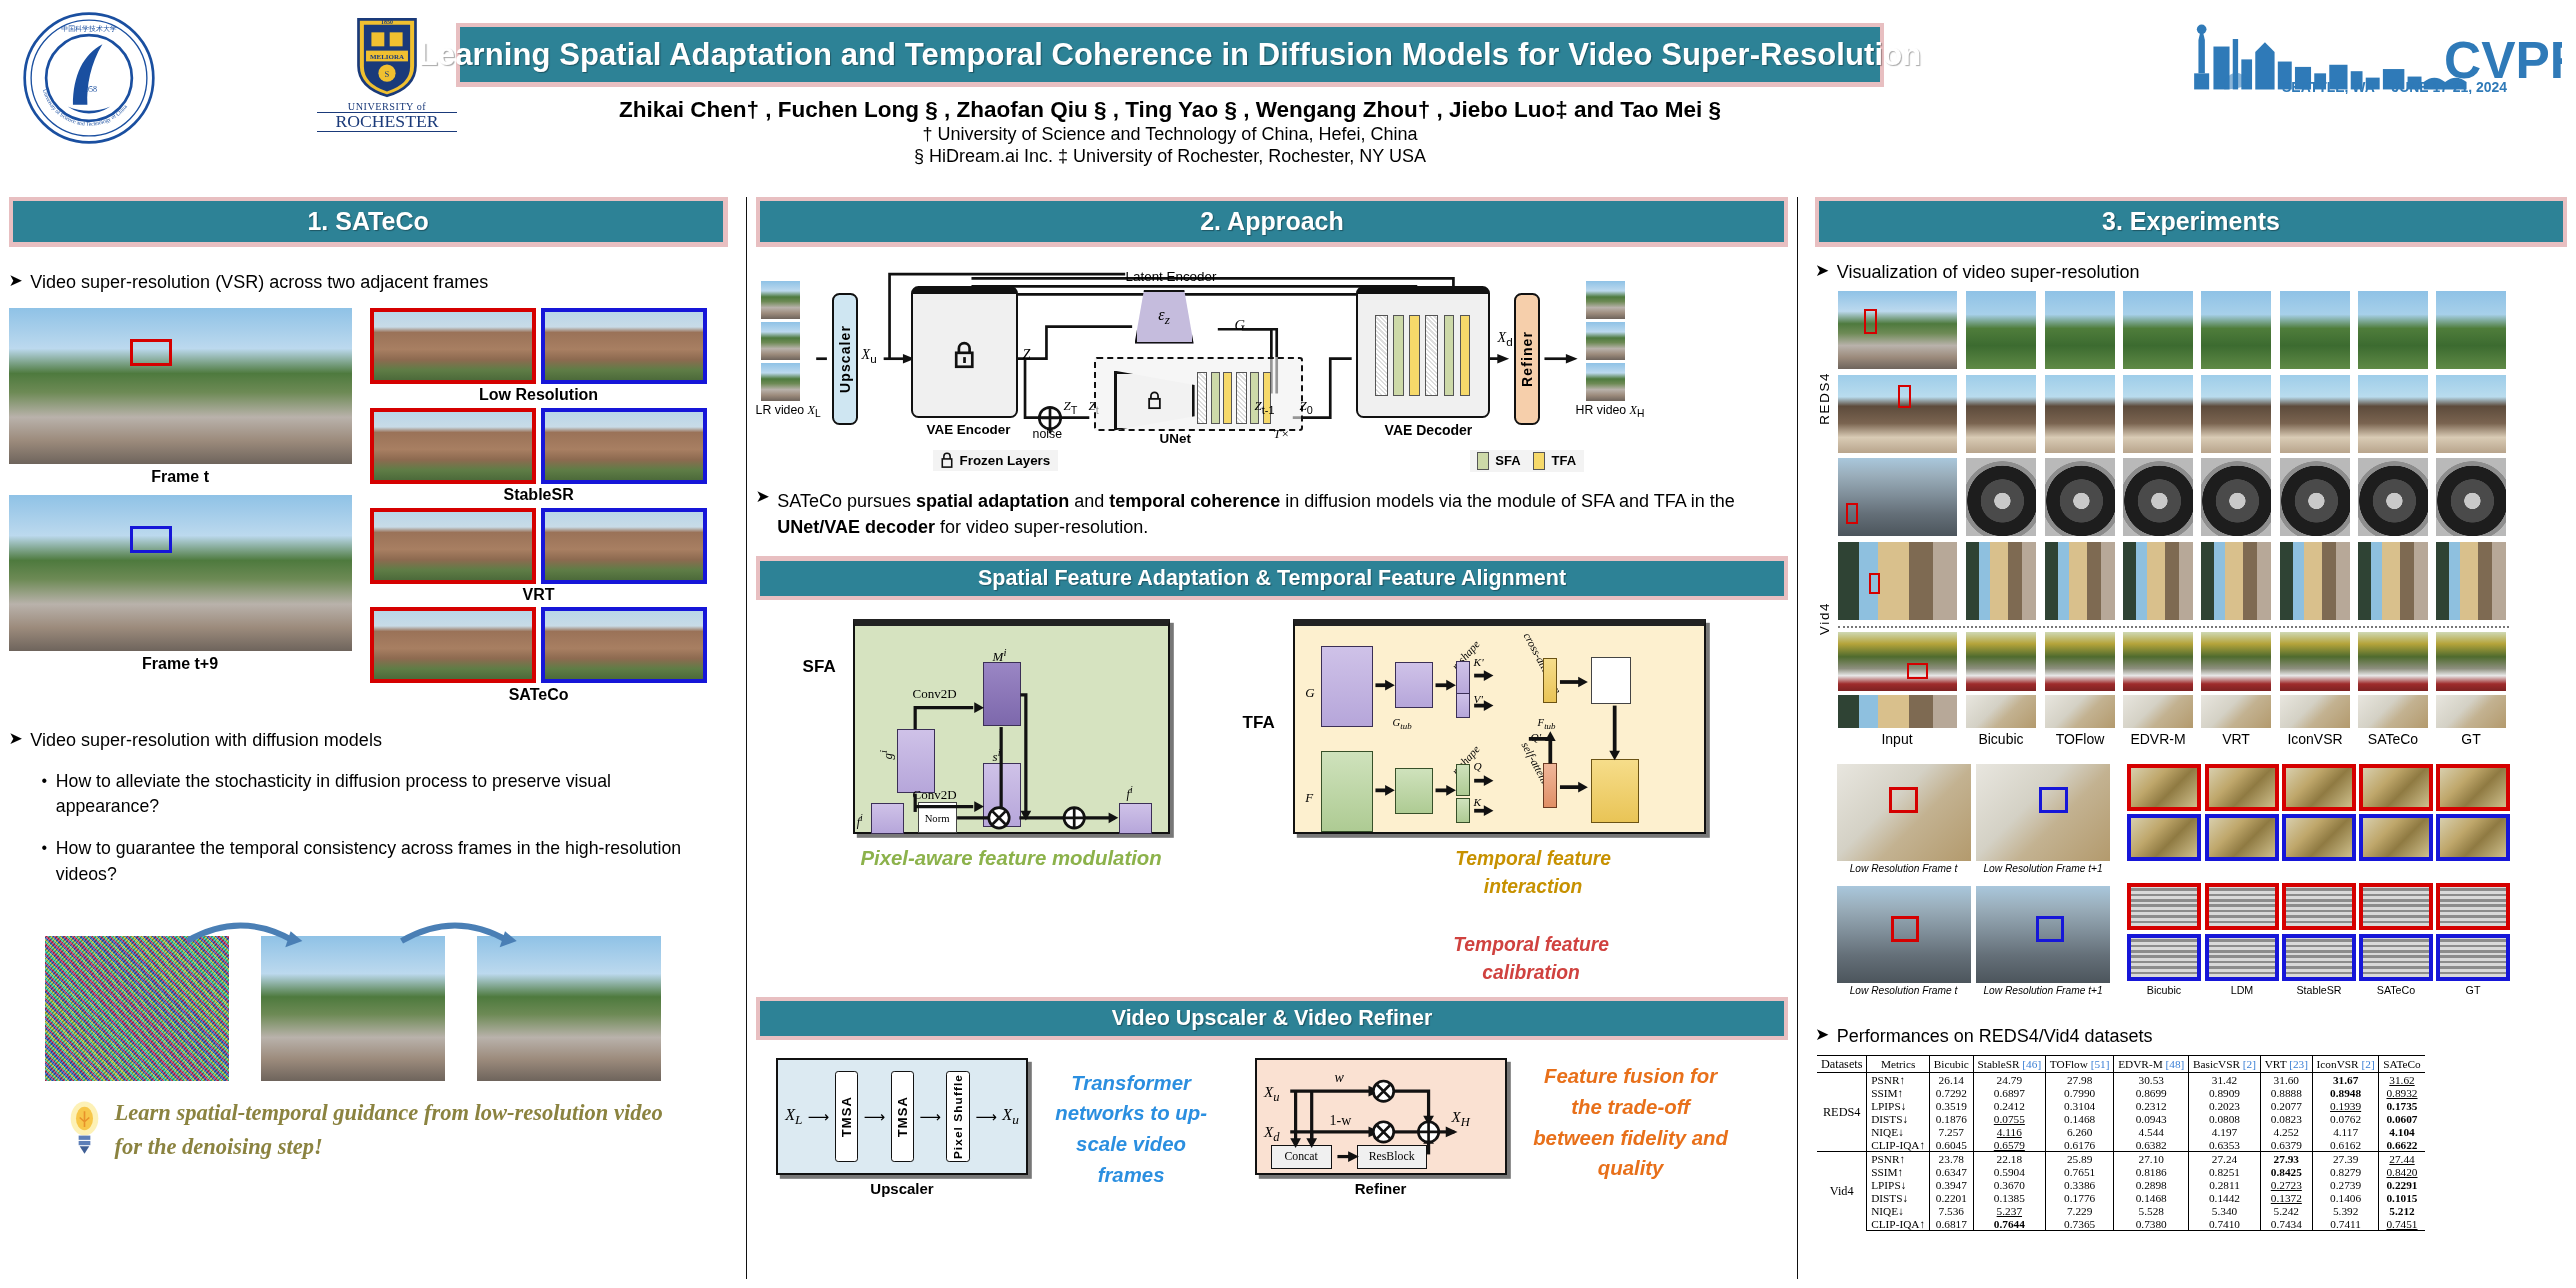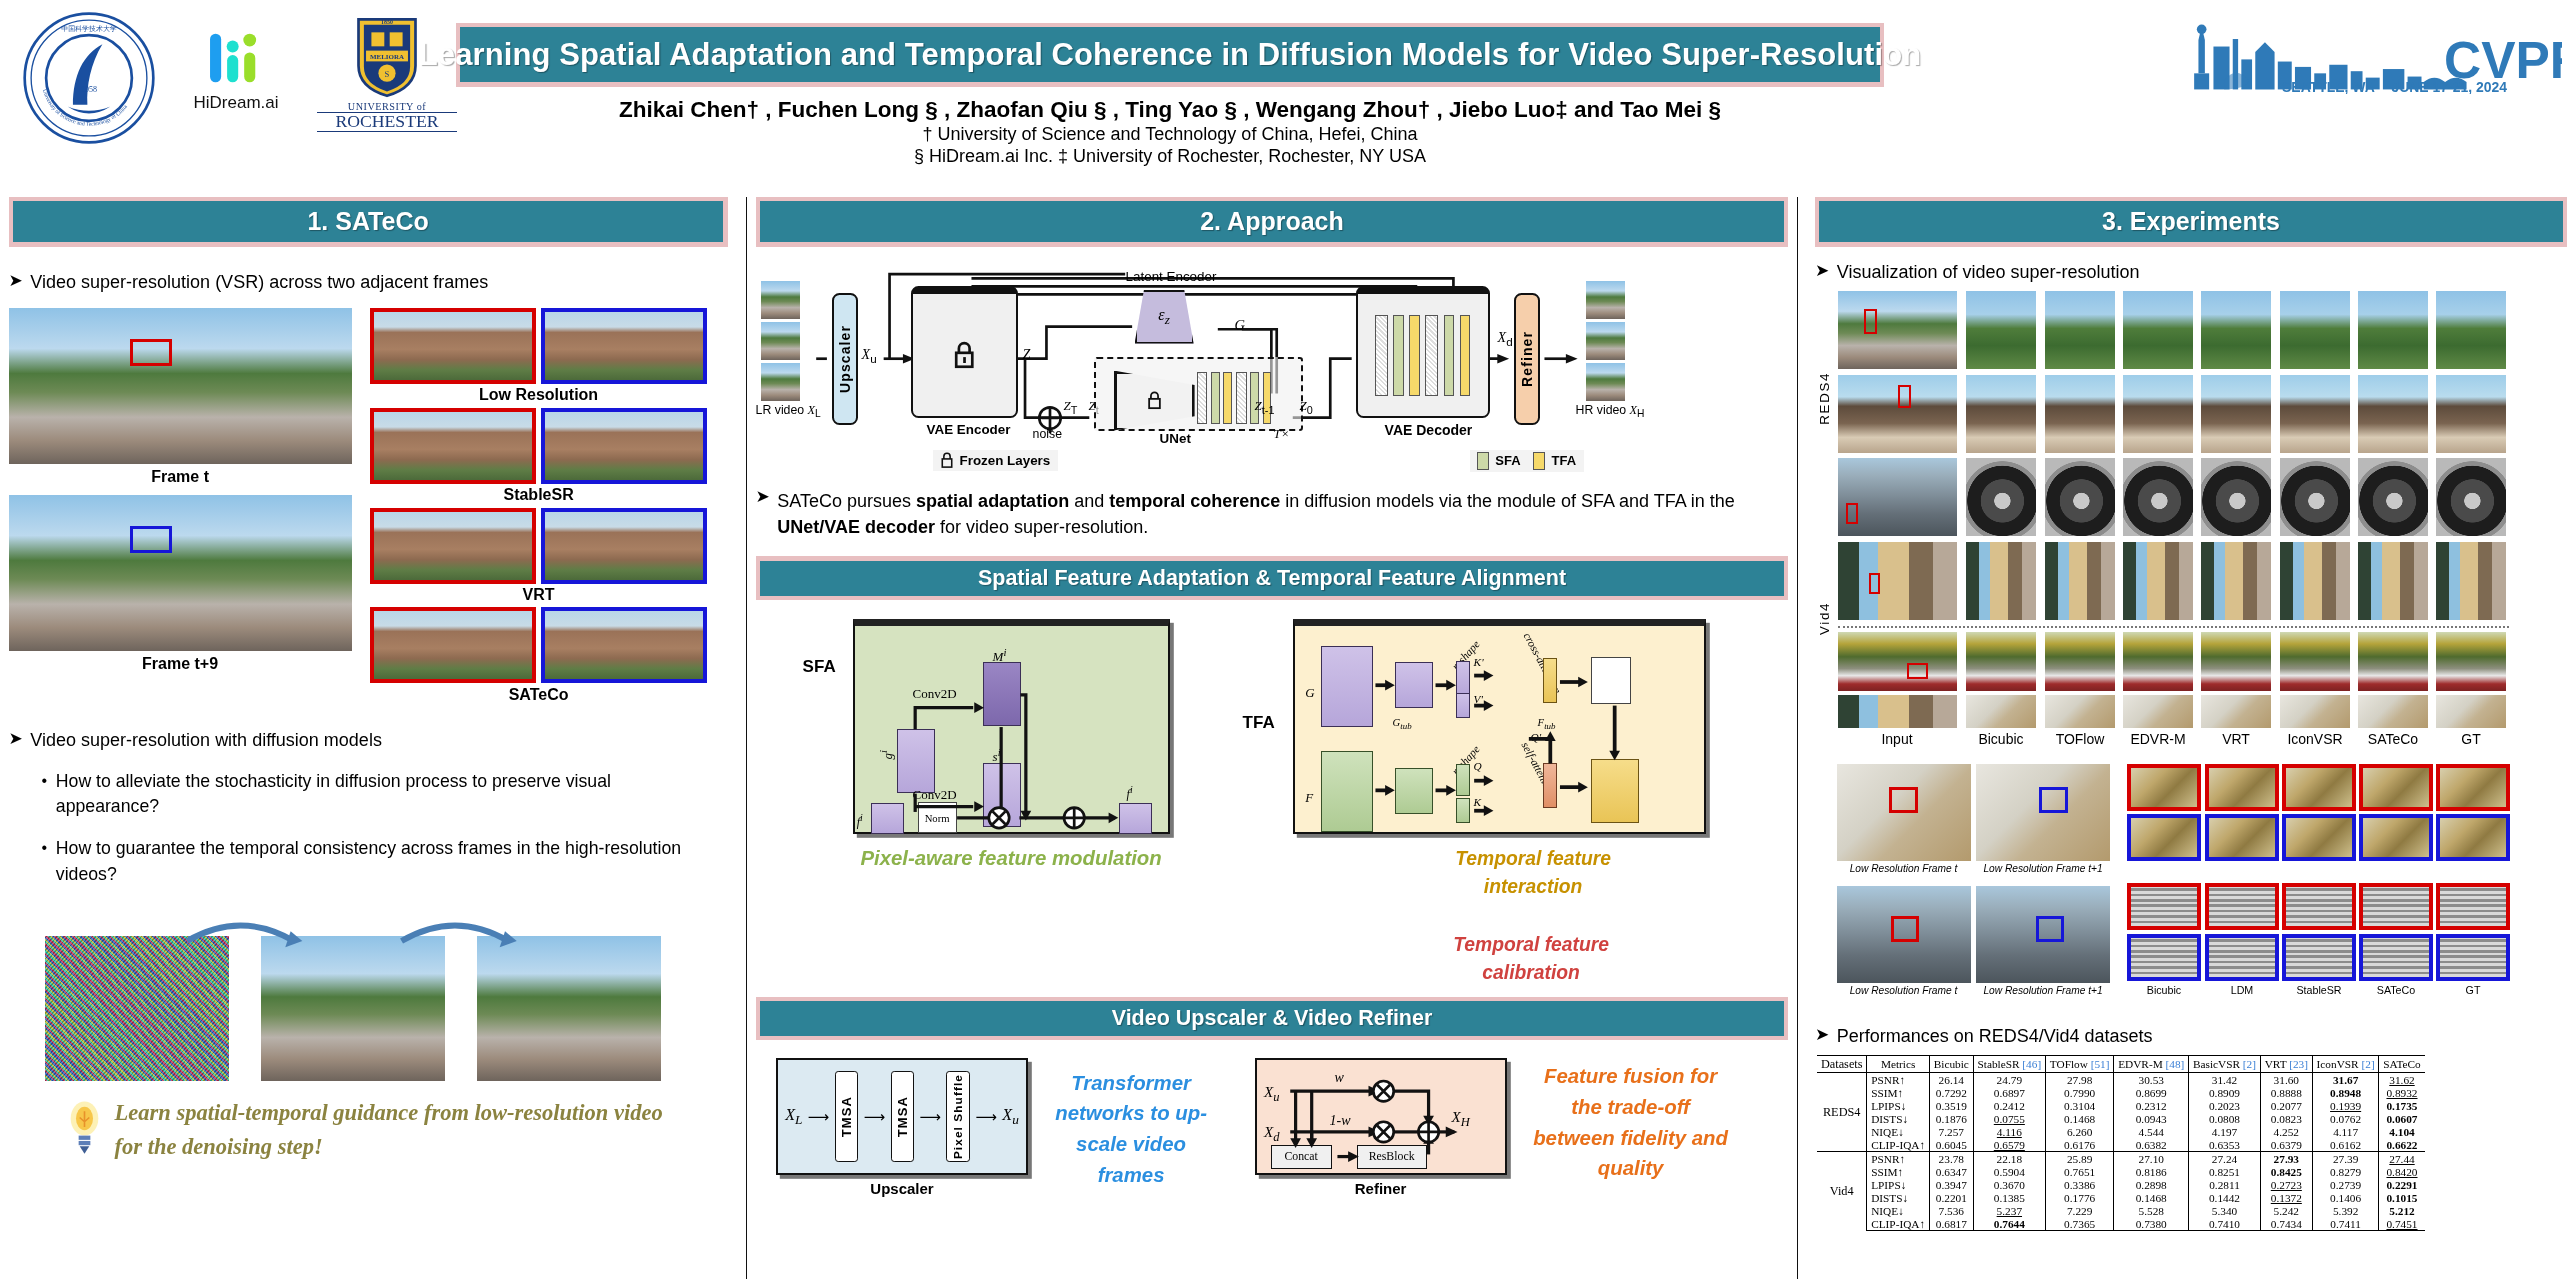--- a/index.html
+++ b/index.html
@@ -136,30 +136,20 @@
         <path d="M85 178 q40 16 80 0 q-40 26 -80 0 Z" fill="#1a4fa0"></path>
         <text x="125" y="152" font-size="15" fill="#1a4fa0" text-anchor="middle" font-family="Liberation Serif, serif">1958</text>
         <text x="125" y="38" font-size="13" fill="#1a4fa0" text-anchor="middle" font-family="Liberation Serif, serif">中国科学技术大学</text>
         <path id="ringp" d="M36 125 a89 89 0 0 0 178 0" fill="none"></path>
         <text font-size="10.5" fill="#1a4fa0" font-family="Liberation Serif, serif">
           <textPath href="#ringp" startOffset="8%">University of Science and Technology of China</textPath>
         </text>
       </svg>
     </div>
 
-    <div class="logo-hidream">
-      <svg viewBox="0 0 200 150" width="107" height="64">
-        <rect x="38" y="18" width="26" height="114" rx="13" fill="#1e9ef0"></rect>
-        <rect x="78" y="68" width="26" height="64" rx="13" fill="#1ee0cf"></rect>
-        <circle cx="91" cy="48" r="14" fill="#1ee0cf"></circle>
-        <rect x="118" y="62" width="26" height="70" rx="13" fill="#9ade2a"></rect>
-        <circle cx="131" cy="33" r="15" fill="#9ade2a"></circle>
-      </svg>
-      <div style="font-size:17px;color:#111;font-weight:500;margin-top:1.1px;">HiDream.ai</div>
-    </div>
 
     <div class="logo-rochester">
       <svg viewBox="0 0 130 160" width="70" height="86">
         <path d="M12 12 h106 v86 q0 40 -53 56 q-53 -16 -53 -56 Z" fill="#f0c030" stroke="#1a3a7a" stroke-width="5"></path>
         <path d="M22 22 h86 v78 q0 32 -43 46 q-43 -14 -43 -46 Z" fill="#1a3a7a"></path>
         <text x="65" y="20" font-size="11" fill="#1a3a7a" text-anchor="middle" font-family="Liberation Serif, serif" font-weight="bold">1850</text>
         <rect x="36" y="36" width="24" height="26" fill="#f0c030"></rect>
         <rect x="70" y="36" width="24" height="26" fill="#f0c030"></rect>
         <rect x="26" y="70" width="78" height="20" fill="#f0c030"></rect>
         <text x="65" y="85" font-size="13" fill="#1a3a7a" text-anchor="middle" font-family="Liberation Serif, serif" font-weight="bold">MELIORA</text>
@@ -608,21 +598,21 @@
         <span style="font-size:16px;font-style:italic;font-family:'Liberation Serif',serif;">
           <span>X</span><sub>u</sub></span>
       </div>
       <div style="position:absolute;left:20.4px;top:122px;width:252px;text-align:center;font-size:15px;font-weight:bold;">Upscaler</div>
       <div class="cap-blue" style="position:absolute;left:295px;top:9.7px;width:161px;">Transformer networks to up-scale video frames</div>
 
       <div style="position:absolute;left:499px;top:0;width:252px;height:117px;background:#fae1d2;border:2.1px solid #111;box-shadow:3.8px 3.8px 0 #777;">
         <div style="position:absolute;left:7.5px;top:23.6px;font-size:15px;font-style:italic;font-family:'Liberation Serif',serif;"><span>X</span><sub>u</sub></div>
         <div style="position:absolute;left:7.5px;top:64px;font-size:15px;font-style:italic;font-family:'Liberation Serif',serif;"><span>X</span><sub>d</sub></div>
         <div style="position:absolute;left:78px;top:9.7px;font-size:14px;font-style:italic;font-family:'Liberation Serif',serif;">w</div>
-        <div style="position:absolute;left:73px;top:53px;font-size:14px;font-style:italic;font-family:'Liberation Serif',serif;">1-w</div>
+        <div style="position:absolute;left:73px;top:53px;font-size:14px;font-family:'Liberation Serif',serif;">1-w</div>
         <div style="position:absolute;left:195px;top:49px;font-size:15px;font-style:italic;font-family:'Liberation Serif',serif;"><span>X</span><sub>H</sub></div>
         <div style="position:absolute;left:14px;top:85px;width:61px;height:23.6px;background:#f0f0f0;border:1.6px solid #111;display:flex;align-items:center;justify-content:center;font-size:11.8px;font-family:'Liberation Serif',serif;">Concat</div>
         <div style="position:absolute;left:100px;top:85px;width:70px;height:23.6px;background:#f0f0f0;border:1.6px solid #111;display:flex;align-items:center;justify-content:center;font-size:11.8px;font-family:'Liberation Serif',serif;">ResBlock</div>
 
         <svg style="position:absolute;left:0;top:0;" width="252" height="117" viewBox="0 0 470 218">
           <g stroke="#111" stroke-width="6" fill="none">
             <path d="M62 58 h156"></path>
               <path d="M62 134 h156"></path>
             <path d="M254 58 h66 v54"></path>
               <path d="M254 134 h46"></path>

